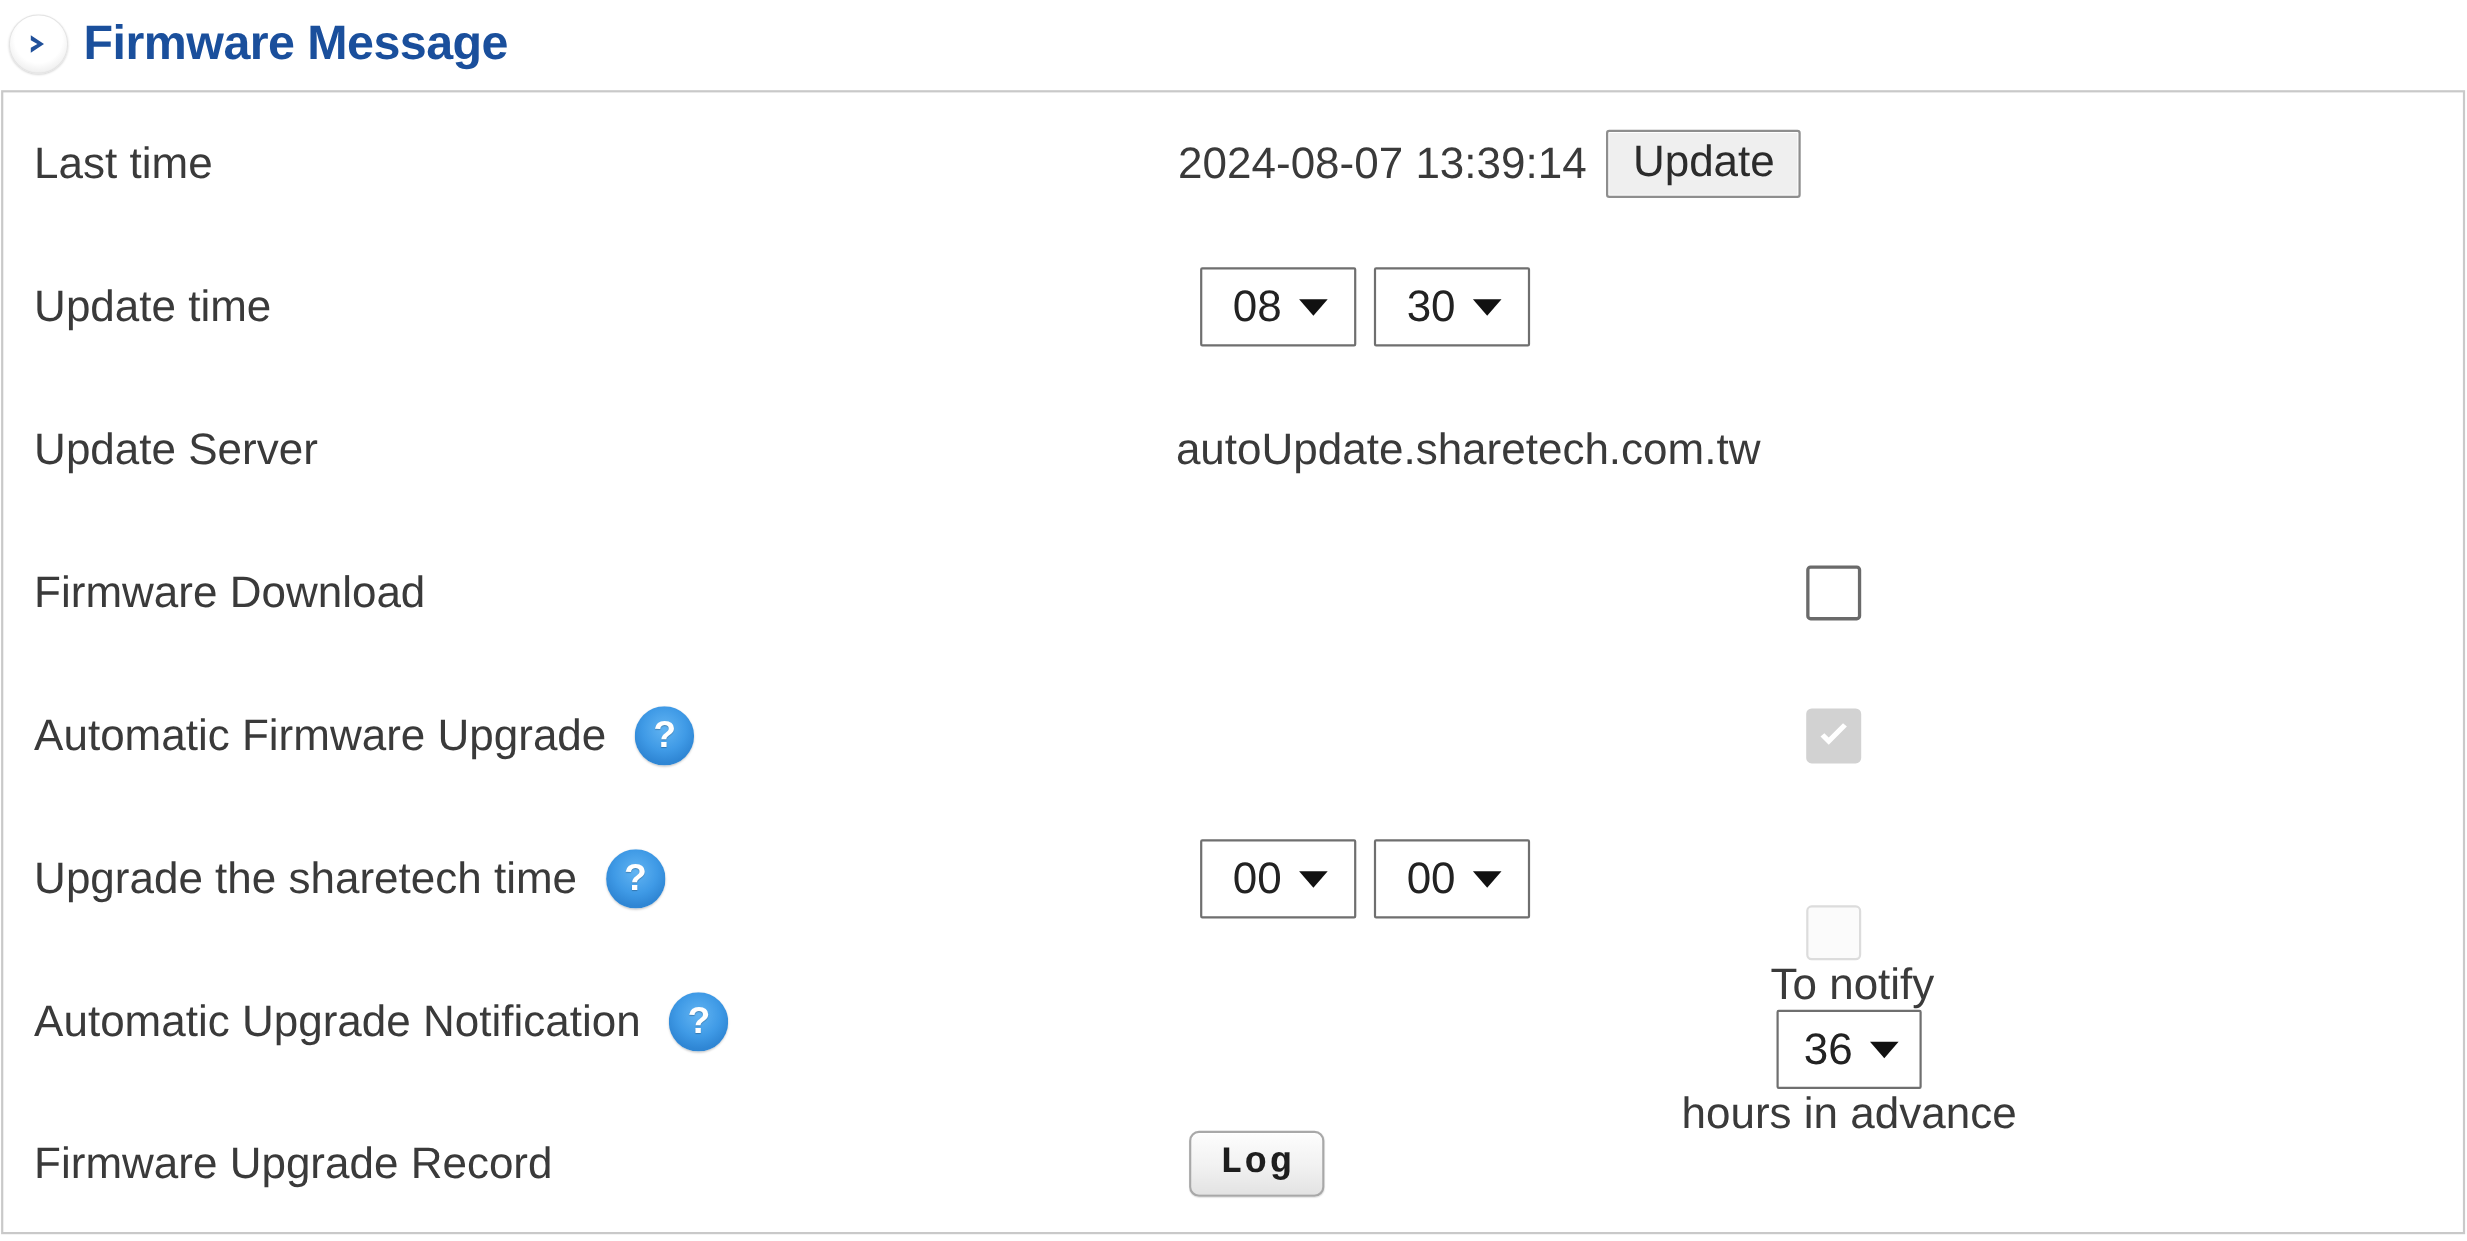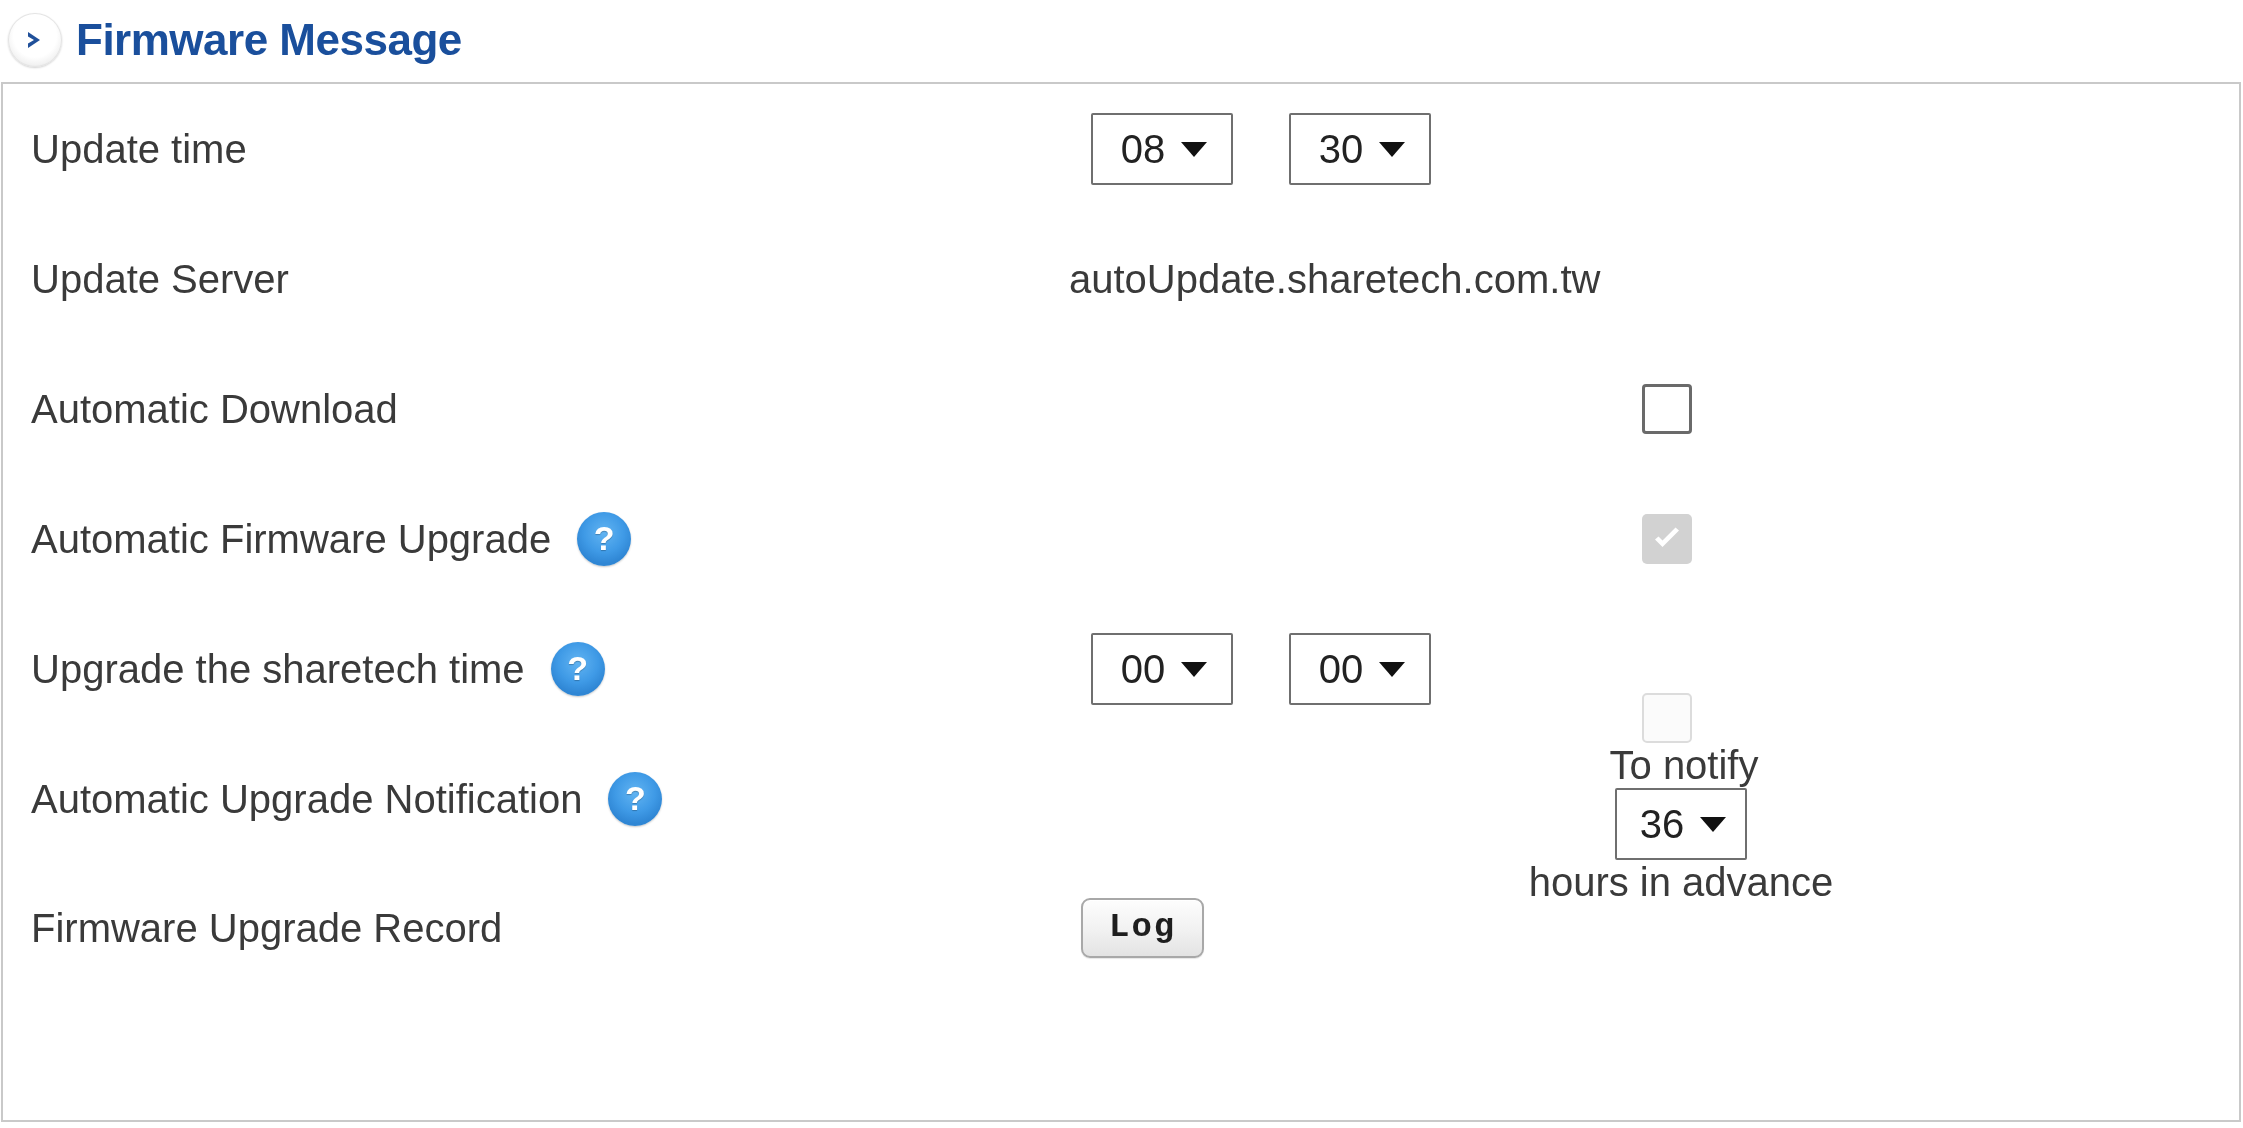--- a/index.html
+++ b/index.html
@@ -224,41 +224,50 @@
   .inline-text {
     font-size: 40px;
     color: #3a3a3a;
     white-space: nowrap;
   }
   .ml-28 { margin-left: 28px; }
   .ml-34 { margin-left: 34px; }
 
   
   .pad-date { padding-left: 22px; }
-  .pad-sel  { padding-left: 42px; gap: 40px; }
+  .pad-sel  { padding-left: 42px; }
   .pad-srv  { padding-left: 20px; }
   .pad-cb   { padding-left: 46px; flex-direction: column; }
   .pad-log  { padding-left: 32px; }
 </style>
 </head>
 <body>
 
 <div class="page">
 
   <div class="section-header">
     <div class="toggle-icon">
       <svg width="30" height="30" viewBox="0 0 30 30" aria-hidden="true">
         <path d="M8 7 L20 15 L8 23 L8 18.5 L14 15 L8 11.5 Z" fill="#20509a"></path>
       </svg>
     </div>
     <div class="section-title">Firmware Message</div>
   </div>
 
   <div class="panel">
 
+    <div class="row">
+      <div class="label-col">
+        <span class="row-label">Last time</span>
+      </div>
+      <div class="value-col pad-date">
+        <span class="value-text date">2024-08-07 13:39:14</span>
+        <button class="btn-update">Update</button>
+      </div>
+    </div>
 
     <div class="row">
       <div class="label-col">
         <span class="row-label">Update time</span>
       </div>
       <div class="value-col pad-sel">
         <div class="sel">
           <span class="sel-val">08</span>
           <span class="caret"></span>
         </div>
@@ -273,21 +282,21 @@
       <div class="label-col">
         <span class="row-label">Update Server</span>
       </div>
       <div class="value-col pad-srv">
         <span class="value-text">autoUpdate.sharetech.com.tw</span>
       </div>
     </div>
 
     <div class="row">
       <div class="label-col">
-        <span class="row-label">Automatic Download</span>
+        <span class="row-label">Firmware Download</span>
       </div>
       <div class="value-col pad-cb">
         <span class="cb"></span>
       </div>
     </div>
 
     <div class="row">
       <div class="label-col">
         <span class="row-label">Automatic Firmware Upgrade</span>
         <span class="help-icon">

